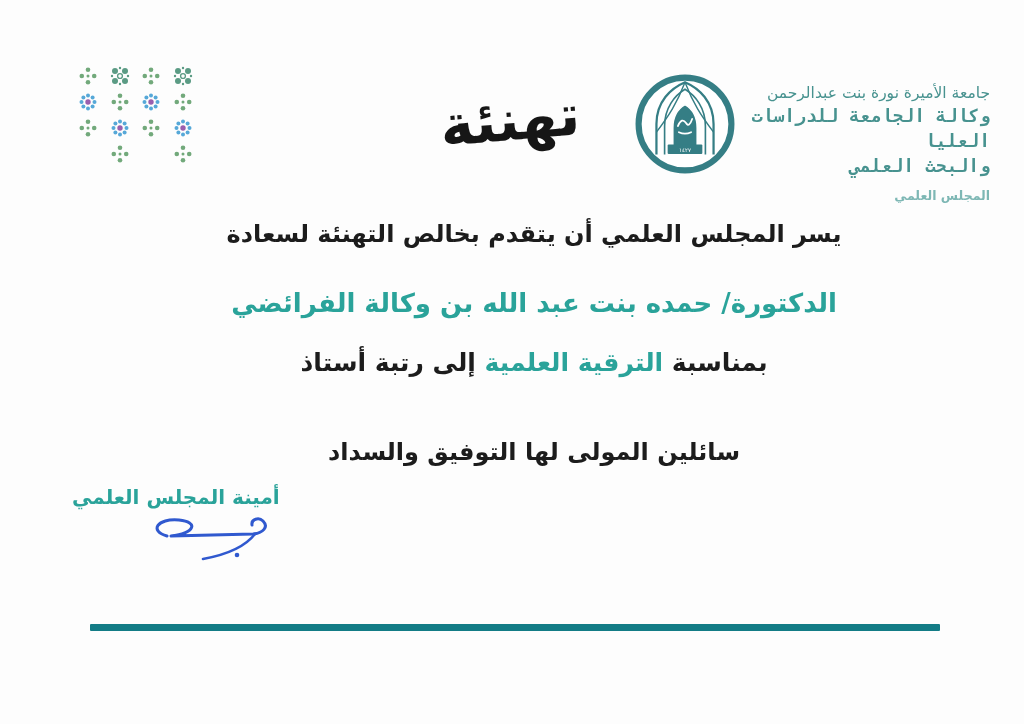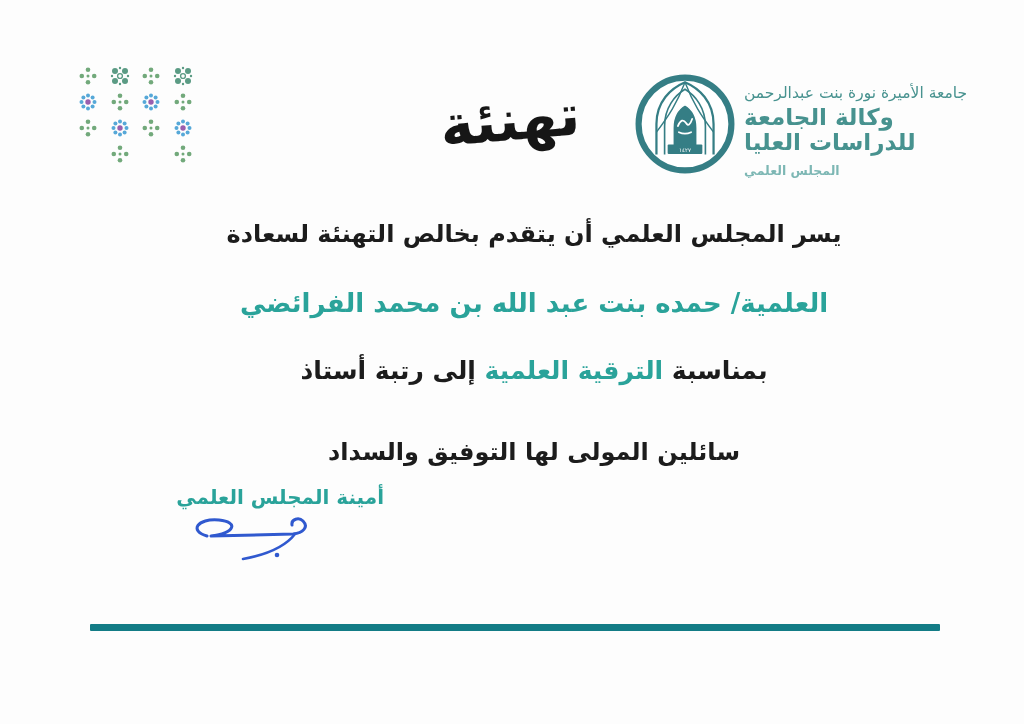--- a/index.html
+++ b/index.html
@@ -13,34 +13,34 @@
   .ornament{position:absolute;left:78px;top:62px;}
   
   .title{
     position:absolute;left:388px;top:70px;width:244px;height:104px;
     text-align:center;font-size:57px;font-weight:bold;color:#161616;
     transform:rotate(-5deg);line-height:100px;
   }
   
   .brand{position:absolute;top:72px;right:34px;display:flex;flex-direction:row;align-items:flex-start;}
   .brand-text{width:246px;text-align:left;direction:rtl;padding-top:10px;margin-left:8px;}
-  .brand-text div{text-align:left;}
+  .brand-text div{text-align:right;}
   .b1{font-size:15.5px;color:var(--brand-teal);line-height:23px;}
-  .b2,.b3{font-size:23px;font-weight:bold;color:var(--brand-teal);line-height:25px;}
+  .b2,.b3{font-size:18px;font-weight:bold;color:var(--brand-teal);line-height:25px;font-family:Liberation Mono, monospace;}
   .b4{font-size:12.5px;font-weight:bold;color:var(--brand-teal-light);line-height:20px;margin-top:6px;}
   .logo{flex:0 0 auto;}
   
   .line{position:absolute;left:0;right:0;text-align:center;font-weight:bold;color:var(--ink-black);margin-left:44px;}
   .l1{top:220px;font-size:24px;}
   .l2{top:288px;font-size:26px;color:var(--teal-text);}
-  .l3{top:356px;font-size:25px;}
+  .l3{top:348px;font-size:25px;}
   .l3 .hl{color:var(--teal-text);}
   .l4{top:438px;font-size:24px;}
   
-  .sig{position:absolute;left:72px;top:484px;width:272px;text-align:right;margin-left:40px;}
+  .sig{position:absolute;left:72px;top:484px;width:272px;text-align:left;}
   .sig-title{font-size:20px;font-weight:bold;color:var(--teal-text);line-height:26px;}
   .sig-scribble{display:block;margin:1px auto 0 auto;}
   .sig-name{font-size:20px;font-weight:bold;color:var(--teal-text);line-height:26px;margin-top:1px;}
   
   .rule{position:absolute;left:90px;top:624px;width:850px;height:7px;background:var(--rule-teal);border-radius:1px;}
 </style>
 </head>
 <body>
 
 <div class="page">
@@ -92,36 +92,37 @@
     <use href="#mdots" x="42" y="92"></use>
     <use href="#mdots" x="105" y="92"></use>
   </svg>
 
   <div class="title">تهنئة</div>
 
   <div class="brand">
     <div class="brand-text">
       <div class="b1">جامعة الأميرة نورة بنت عبدالرحمن</div>
       <div class="b2">وكالة الجامعة للدراسات العليا</div>
+      <div class="b3">والبحث العلمي</div>
       <div class="b4">المجلس العلمي</div>
     </div>
     <svg class="logo" width="102" height="104" viewBox="0 0 100 100" aria-hidden="true">
       <circle cx="50" cy="50" r="45.5" style="fill:#ffffff;stroke:var(--logo-teal);stroke-width:6"></circle>
       <path d="M22,80 L22,50 C22,28 36,15 50,9 C64,15 78,28 78,50 L78,80" style="fill:none;stroke:var(--logo-teal);stroke-width:2.2"></path>
       <path d="M30,80 L30,52 C30,34 40,22 50,16 C60,22 70,34 70,52 L70,80" style="fill:none;stroke:var(--logo-teal);stroke-width:1.6"></path>
       <path d="M22,58 C34,42 42,30 50,9 M78,58 C66,42 58,30 50,9" style="fill:none;stroke:var(--logo-teal);stroke-width:1.4"></path>
       <path d="M38,80 L38,54 C38,42 43,35 50,31 C57,35 62,42 62,54 L62,80 Z" style="fill:var(--logo-teal);stroke:#ffffff;stroke-width:1.6"></path>
       <path d="M43,52 q4,-9 8,-3 q3,5 6,-4 M44,58 q6,3 12,0" style="fill:none;stroke:#ffffff;stroke-width:1.7;stroke-linecap:round"></path>
       <rect x="33" y="70" width="34" height="9.5" rx="1" style="fill:var(--logo-teal)"></rect>
       <text x="50" y="77.2" text-anchor="middle" style="fill:#ffffff;font-size:5.5px;font-family:'DejaVu Sans',sans-serif">١٤٢٧</text>
     </svg>
   </div>
 
   <div class="line l1">يسر المجلس العلمي أن يتقدم بخالص التهنئة لسعادة</div>
-  <div class="line l2">العلمية/ حمده بنت عبد الله بن محمد الفرائضي</div>
+  <div class="line l2">الدكتورة/ حمده بنت عبد الله بن وكالة الفرائضي</div>
   <div class="line l3"><span>بمناسبة </span><span class="hl">الترقية العلمية</span><span> إلى رتبة أستاذ</span></div>
   <div class="line l4">سائلين المولى لها التوفيق والسداد</div>
 
   <div class="sig">
     <div class="sig-title">أمينة المجلس العلمي</div>
     <svg class="sig-scribble" width="150" height="52" viewBox="0 0 150 52" aria-hidden="true">
       <path d="M34,25 C16,20 24,7 46,9 C66,11 62,22 38,25 L120,23 C130,22 136,16 130,10 C126,6 118,8 119,14" style="fill:none;stroke:var(--signature-blue);stroke-width:3;stroke-linecap:round;stroke-linejoin:round"></path>
       <path d="M122,23 C112,36 92,44 70,48" style="fill:none;stroke:var(--signature-blue);stroke-width:2.6;stroke-linecap:round"></path>
       <circle cx="104" cy="44" r="2.3" style="fill:var(--signature-blue)"></circle>
     </svg>

